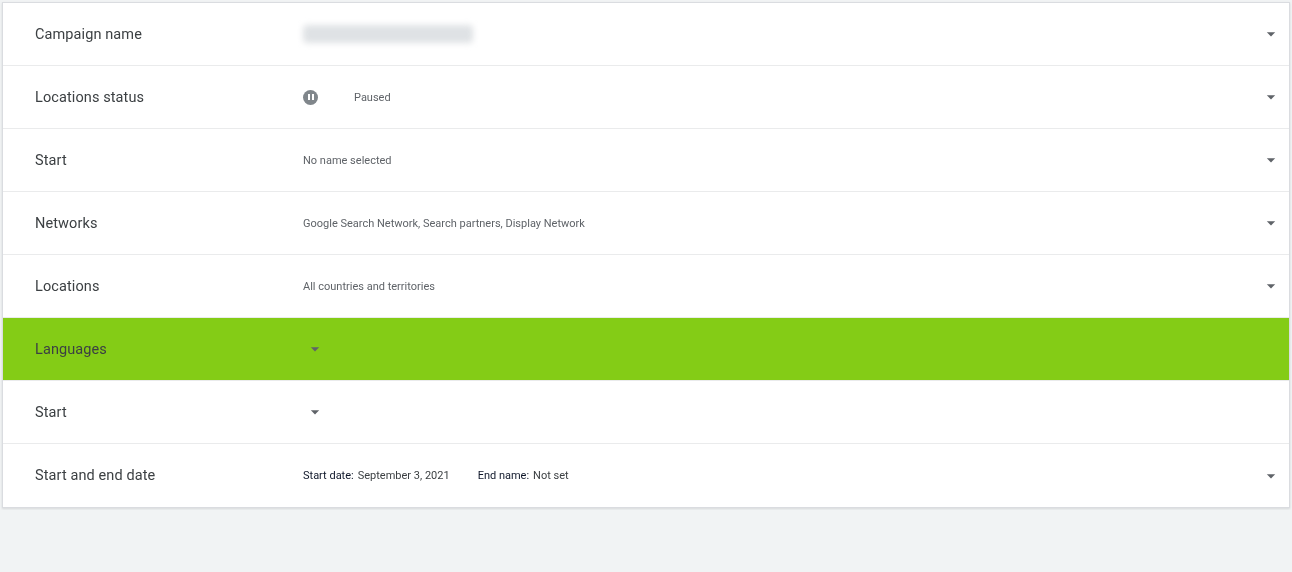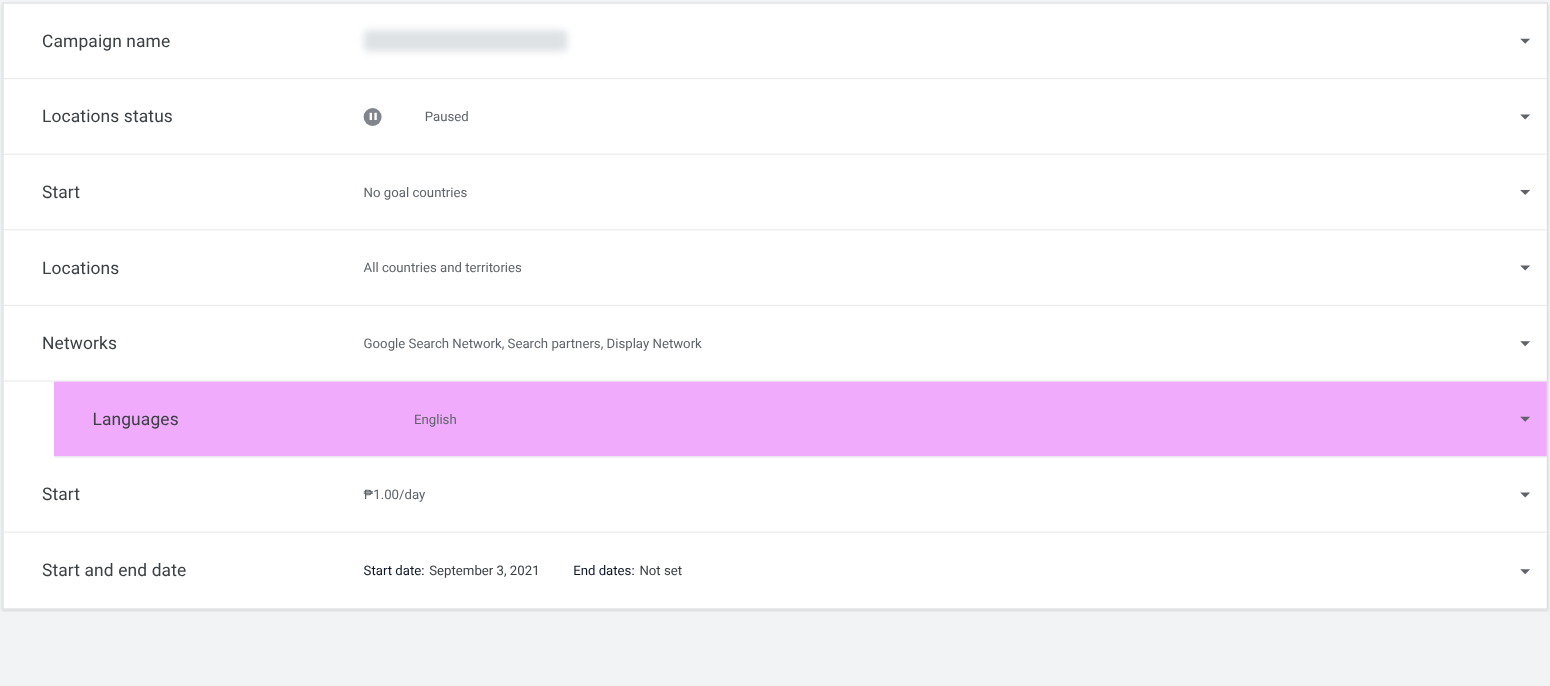--- a/index.html
+++ b/index.html
@@ -24,22 +24,21 @@
       padding: 0 6px 0 32px;
       min-height: 63px;
       border-bottom: 1px solid #eaebec;
       cursor: pointer;
       font-size: 14px;
     }
     .row:last-child {
       border-bottom: none;
     }
     .row.highlight {
-      background: #f0abfc;
-      margin-left: 42px;
+      background: #84cc16;
     }
     .label {
       width: 268px;
       flex-shrink: 0;
       color: #3c4043;
       font-size: 14.5px;
       letter-spacing: 0.1px;
     }
     .value {
       flex: 1;
@@ -133,87 +132,81 @@
     <div class="chevron">
       <svg viewBox="0 0 24 24">
           <path d="M7 10l5 5 5-5z"></path>
         </svg>
     </div>
   </div>
 
   <div class="row">
     <div class="label">Start</div>
     <div class="value">
-      <span>No goal countries</span>
+      <span>No name selected</span>
+    </div>
+    <div class="chevron">
+      <svg viewBox="0 0 24 24">
+          <path d="M7 10l5 5 5-5z"></path>
+        </svg>
+    </div>
+  </div>
+
+  <div class="row">
+    <div class="label">Networks</div>
+    <div class="value">
+      <span>Google Search Network, Search partners, Display Network</span>
     </div>
     <div class="chevron">
       <svg viewBox="0 0 24 24">
           <path d="M7 10l5 5 5-5z"></path>
         </svg>
     </div>
   </div>
 
   <div class="row">
     <div class="label">Locations</div>
     <div class="value">
       <span>All countries and territories</span>
-    </div>
-    <div class="chevron">
-      <svg viewBox="0 0 24 24">
-          <path d="M7 10l5 5 5-5z"></path>
-        </svg>
-    </div>
-  </div>
-
-  <div class="row">
-    <div class="label">Networks</div>
-    <div class="value">
-      <span>Google Search Network, Search partners, Display Network</span>
     </div>
     <div class="chevron">
       <svg viewBox="0 0 24 24">
           <path d="M7 10l5 5 5-5z"></path>
         </svg>
     </div>
   </div>
 
   <div class="row highlight">
     <div class="label">Languages</div>
-    <div class="value">
-      <span>English</span>
-    </div>
     <div class="chevron">
       <svg viewBox="0 0 24 24">
           <path d="M7 10l5 5 5-5z"></path>
         </svg>
     </div>
   </div>
 
   <div class="row">
     <div class="label">Start</div>
-    <div class="value">
-      <span>₱1.00/day</span>
-    </div>
     <div class="chevron">
       <svg viewBox="0 0 24 24">
           <path d="M7 10l5 5 5-5z"></path>
         </svg>
     </div>
   </div>
 
 
   <div class="row">
     <div class="label">Start and end date</div>
     <div class="value">
       <span class="kv">
         <span class="kv-label">Start date:</span>
         <span class="kv-value">September 3, 2021</span>
       </span>
       <span class="kv">
-        <span class="kv-label">End dates:</span>
+        <span class="kv-label">End name:</span>
         <span class="kv-value">Not set</span>
       </span>
     </div>
     <div class="chevron">
       <svg viewBox="0 0 24 24">
           <path d="M7 10l5 5 5-5z"></path>
         </svg>
     </div>
   </div>
 

